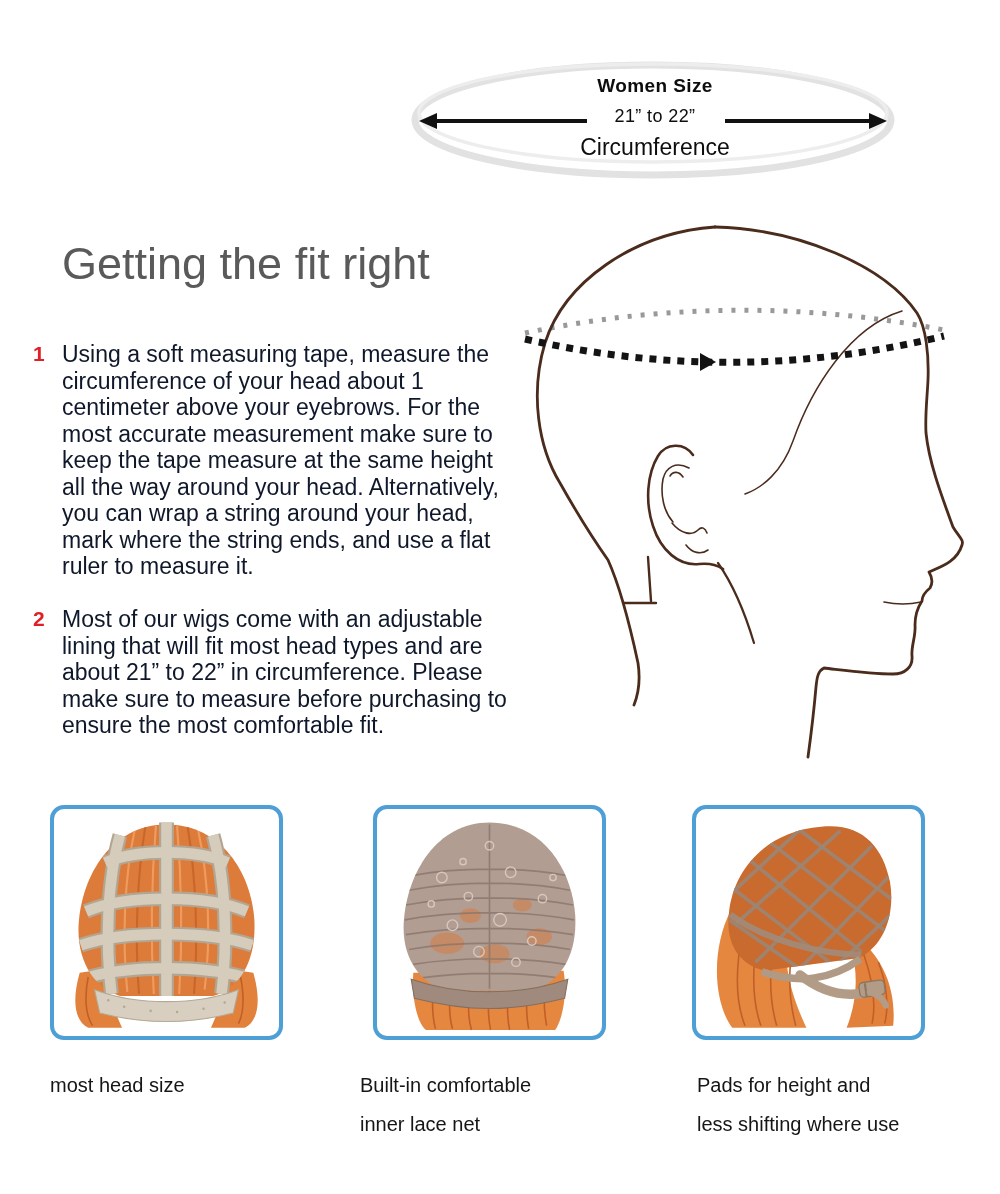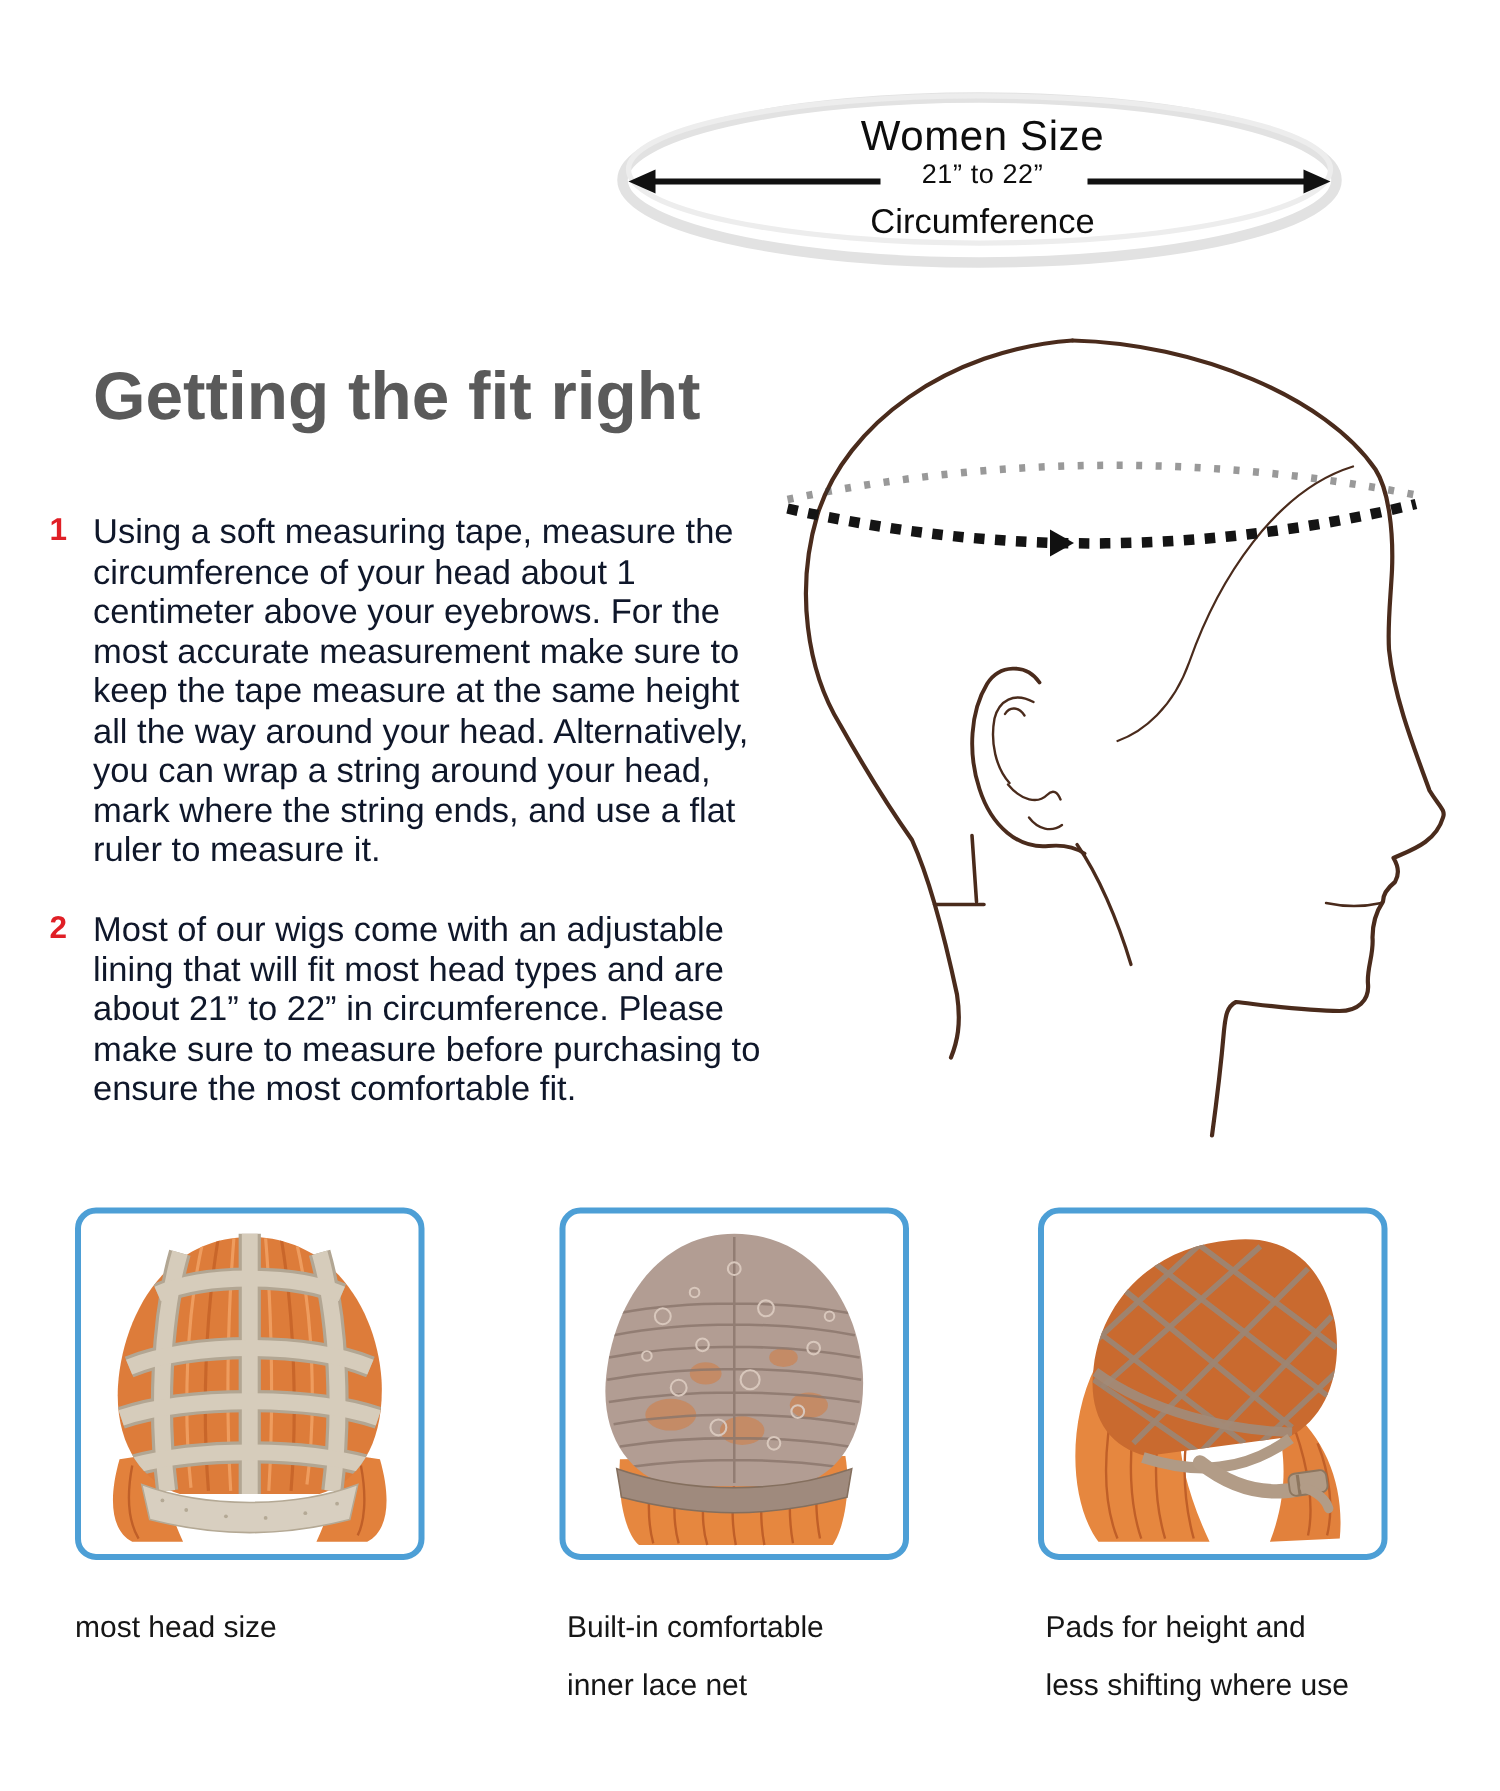--- a/index.html
+++ b/index.html
@@ -4,38 +4,38 @@
 <style>
   html,body{margin:0;padding:0;background:#ffffff;}
   .page{
     position:relative;width:1000px;height:1194px;background:#ffffff;overflow:hidden;
     font-family:"Liberation Sans",sans-serif;color:#4c4c4c;
   }
   
   .ring-wrap{position:absolute;left:405px;top:56px;width:500px;height:128px;}
   .ring-wrap svg{position:absolute;left:0;top:0;}
   .ring-text{position:absolute;left:0;width:100%;text-align:center;color:#0d0d0d;}
-  .rt1{top:19px;font-size:28px;font-weight:400;letter-spacing:.4px;}
+  .rt1{top:19px;font-size:19px;font-weight:700;letter-spacing:.4px;}
   .rt2{top:50px;font-size:18px;font-weight:400;letter-spacing:.4px;}
   .rt3{top:78px;font-size:23px;font-weight:400;}
   
-  .title{position:absolute;left:62px;top:238px;font-size:45px;font-weight:700;color:#5a5a5a;margin:0;}
+  .title{position:absolute;left:62px;top:238px;font-size:45px;font-weight:400;color:#5a5a5a;margin:0;}
   .step{position:absolute;left:33px;width:478px;display:flex;align-items:flex-start;}
   .step-1{top:341px;} .step-2{top:606px;}
   .step-num{flex:none;width:29px;color:#e01f26;font-weight:700;font-size:21px;padding-top:1px;}
   .step-text{font-size:23px;line-height:26.5px;color:#0f172a;width:449px;}
   
   .head-svg{position:absolute;left:512px;top:215px;}
   
   .card{position:absolute;top:805px;width:233px;height:235px;box-sizing:border-box;
         border:4px solid #4d9fd6;border-radius:14px;background:#fff;padding:5px;}
   .card-1{left:50px;} .card-2{left:373px;} .card-3{left:692px;}
   .card svg{display:block;width:100%;height:100%;}
   .caption{position:absolute;top:1066px;font-size:20px;line-height:39px;color:#161616;}
-  .cap-1{left:50px;} .cap-2{left:378px;} .cap-3{left:697px;}
+  .cap-1{left:50px;} .cap-2{left:360px;} .cap-3{left:697px;}
 </style>
 </head>
 <body>
 
 <div class="page">
 
   <div class="ring-wrap">
     <svg width="500" height="128" viewBox="0 0 500 128">
       <ellipse cx="248" cy="64" rx="238" ry="55" fill="none" stroke="#e2e2e2" stroke-width="7"></ellipse>
       <ellipse cx="248" cy="57" rx="234" ry="49" fill="none" stroke="#ededed" stroke-width="3.5"></ellipse>

